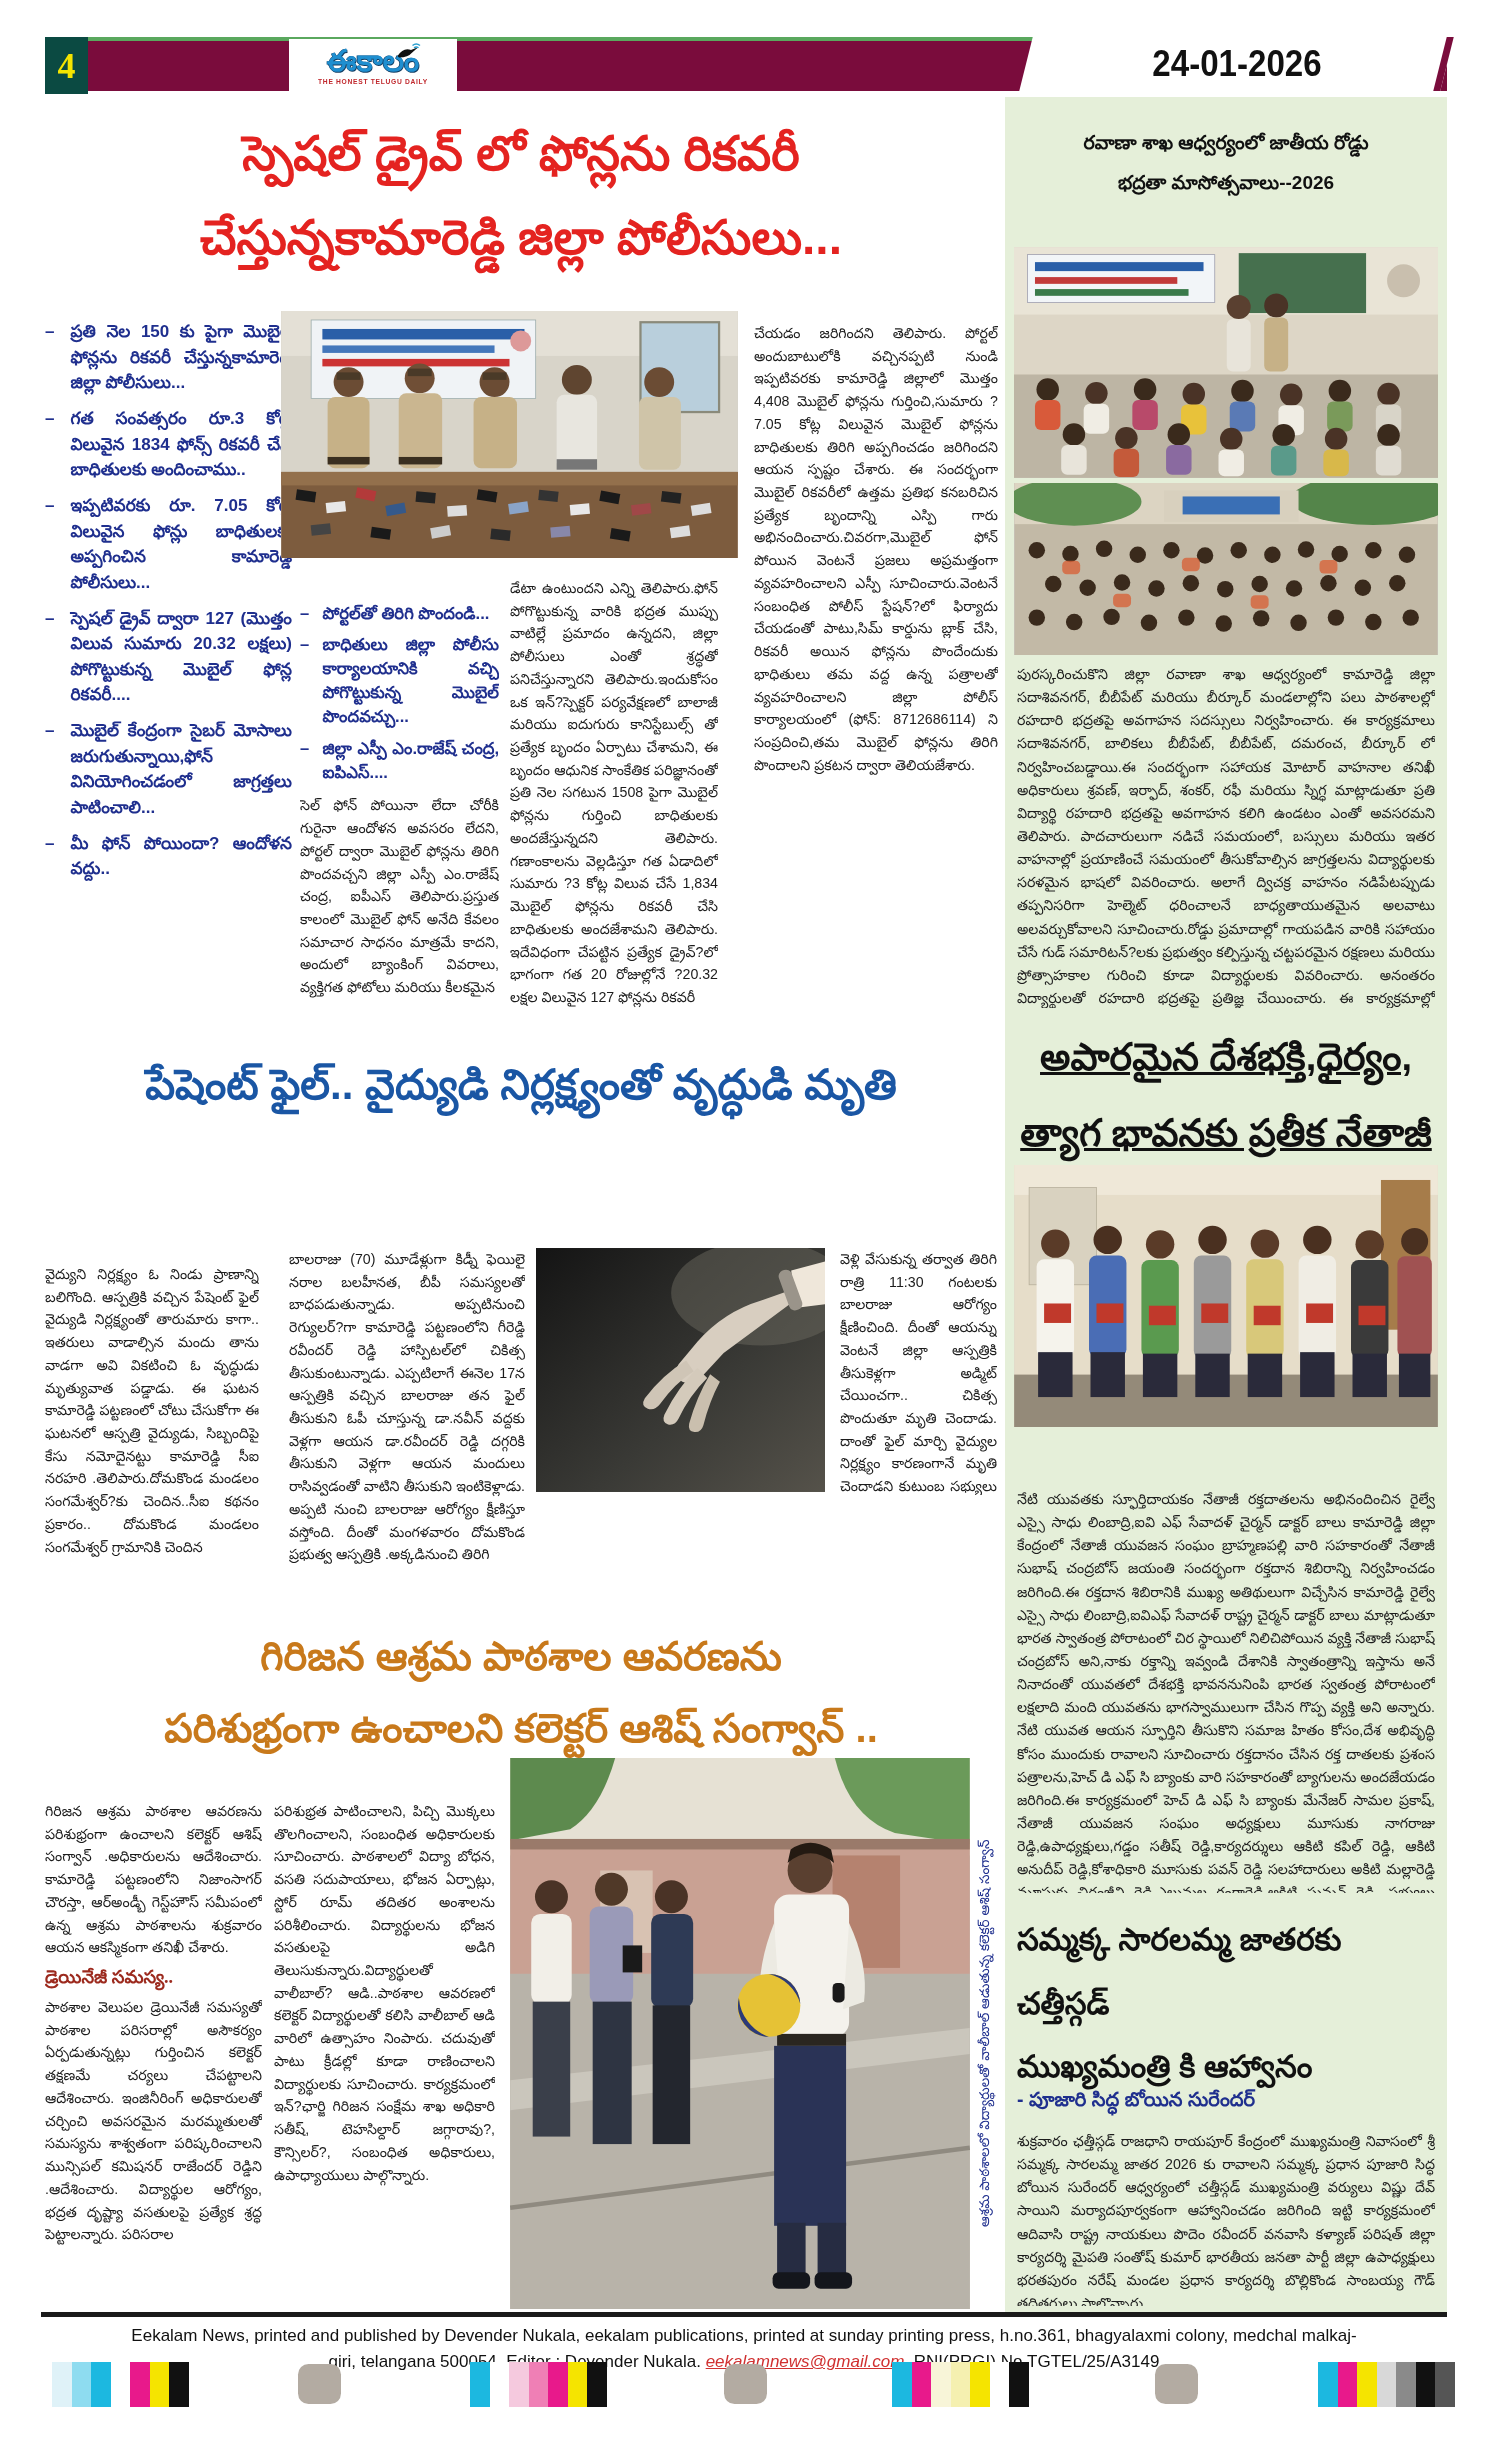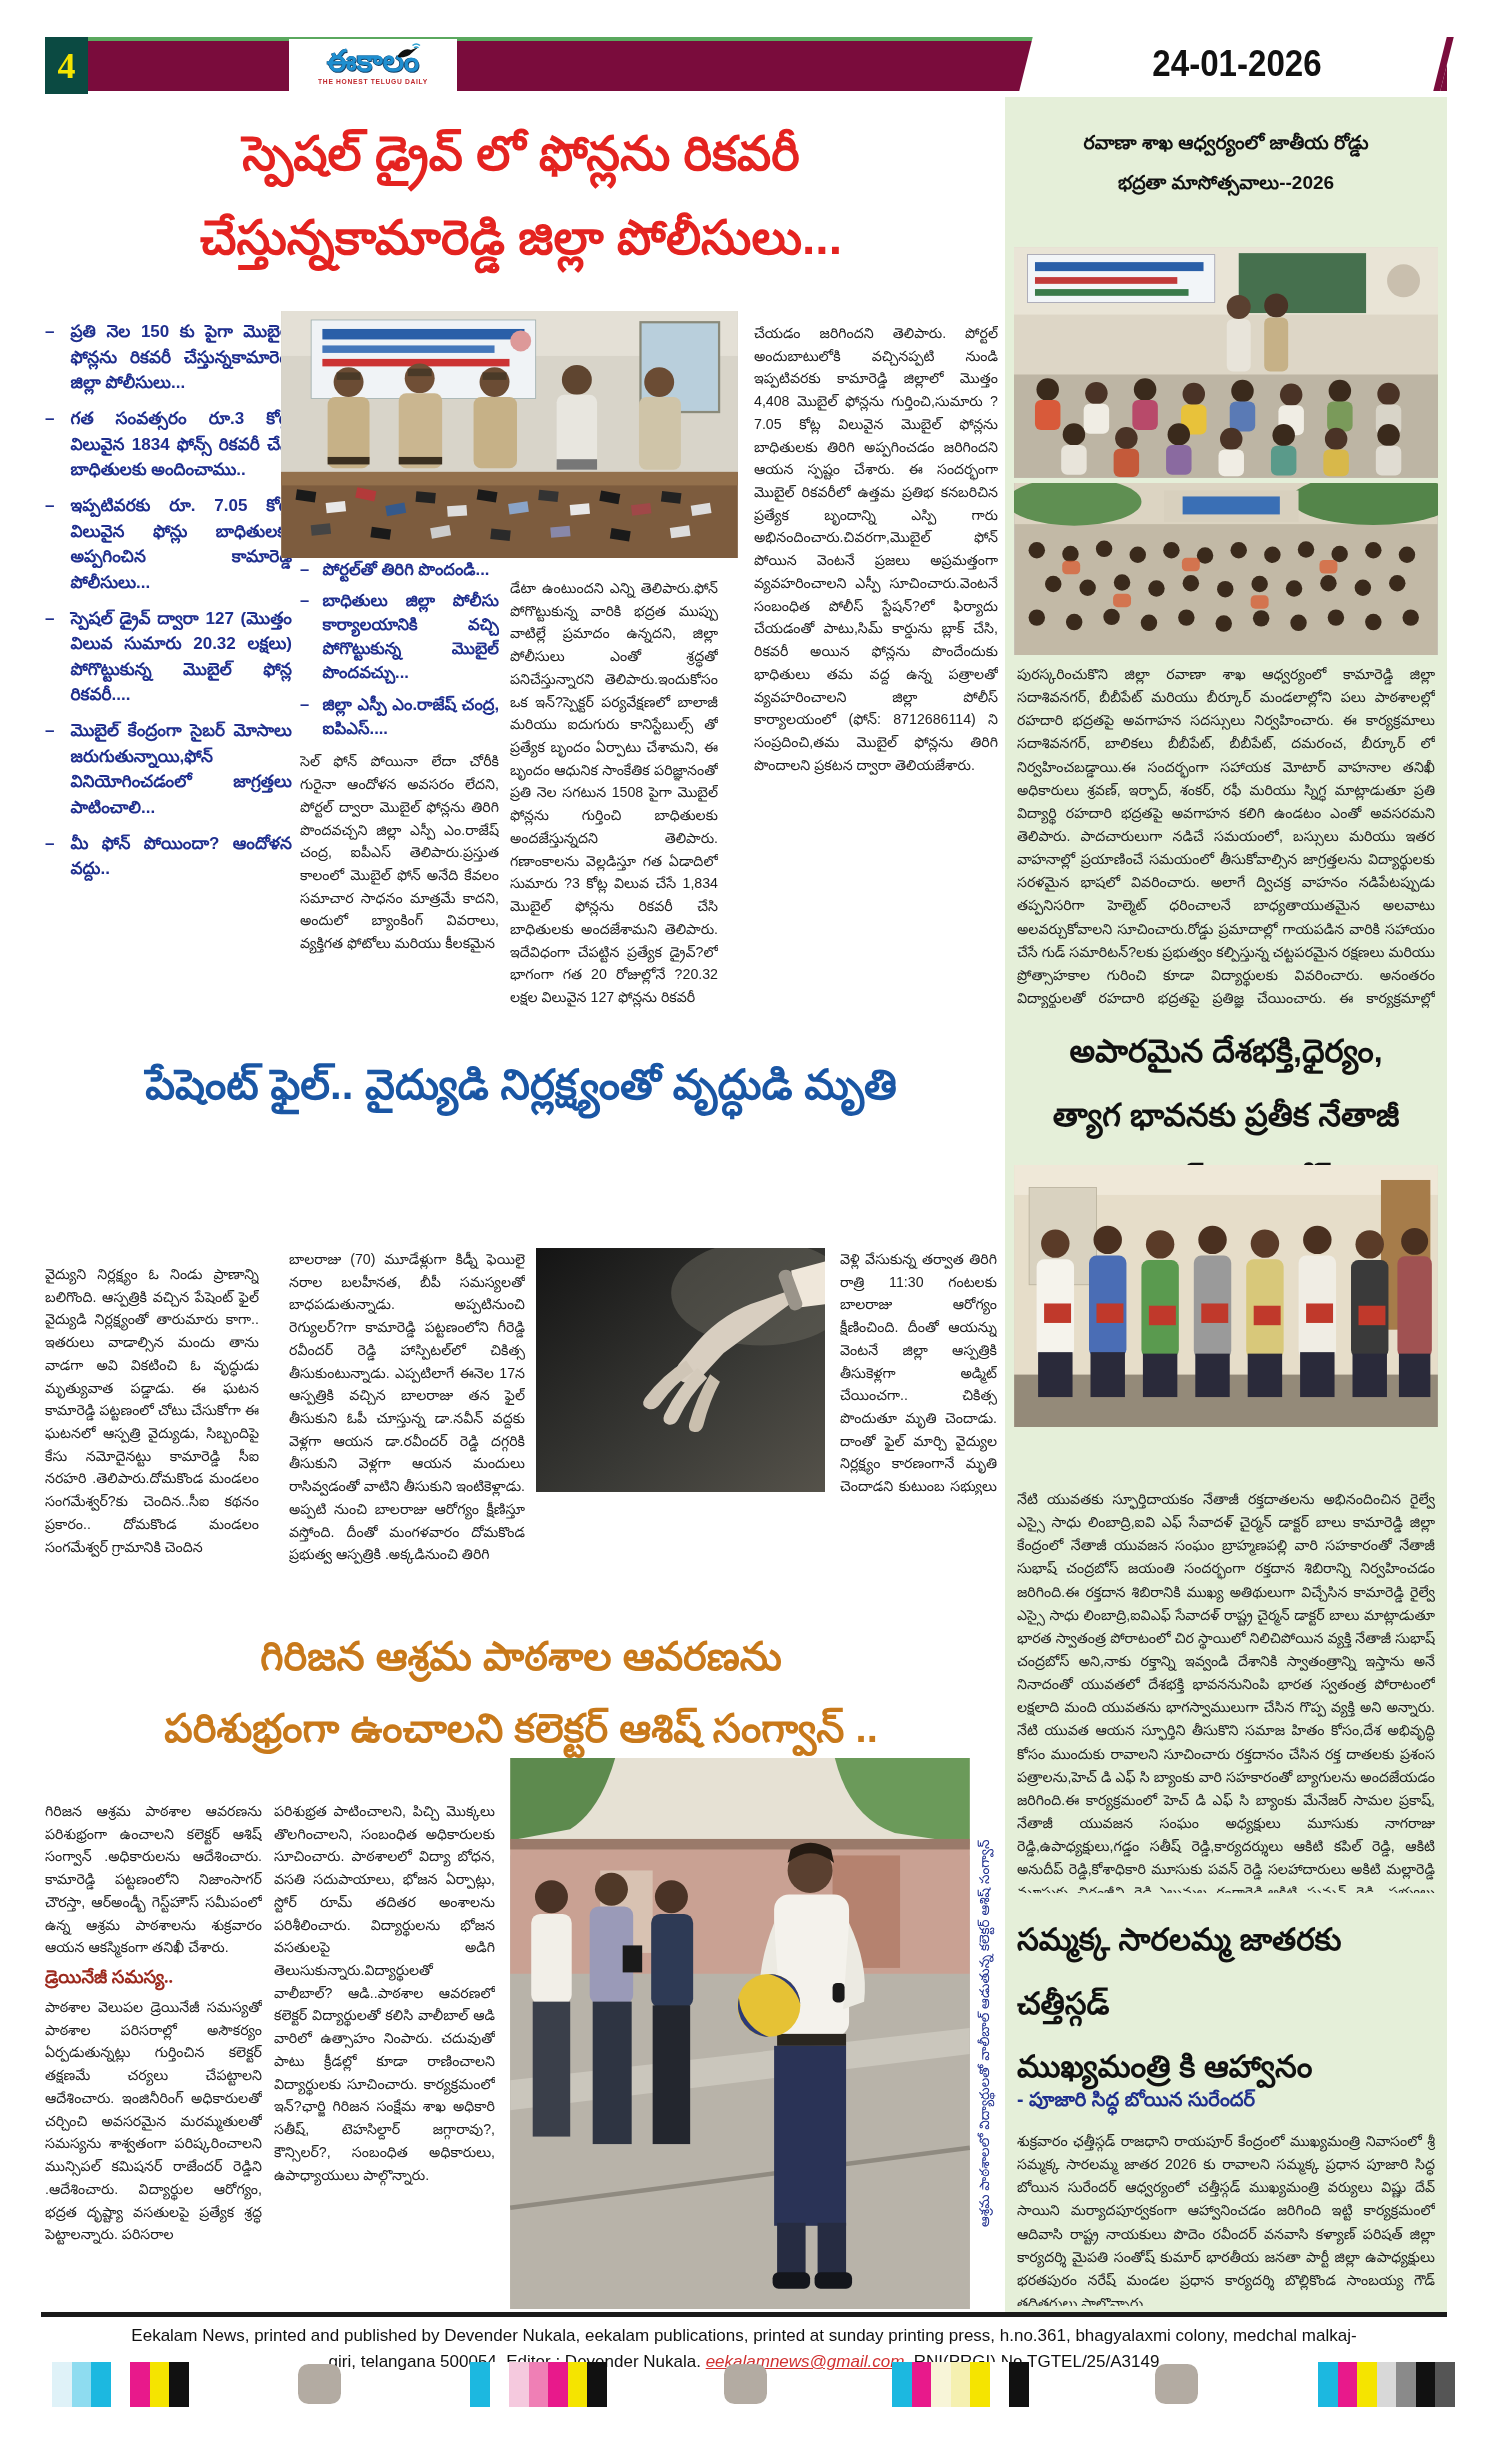--- a/index.html
+++ b/index.html
@@ -160,21 +160,21 @@
         <rect x="120" y="290" width="26" height="14" fill="#1a1a1a" transform="rotate(8 133 297)"></rect>
         <rect x="200" y="288" width="26" height="14" fill="#ccc" transform="rotate(-10 213 295)"></rect>
         <rect x="280" y="292" width="26" height="14" fill="#2a2a2a" transform="rotate(6 293 299)"></rect>
         <rect x="360" y="288" width="26" height="14" fill="#88a" transform="rotate(-5 373 295)"></rect>
         <rect x="440" y="292" width="26" height="14" fill="#1a1a1a" transform="rotate(9 453 299)"></rect>
         <rect x="520" y="288" width="26" height="14" fill="#ddd" transform="rotate(-8 533 295)"></rect>
       </g>
     </svg>
   </div>
 
-  <div style="position:absolute;left:300px;top:558px;width:199px;height:450px;overflow:hidden;">
+  <div style="position:absolute;left:300px;top:602px;width:199px;height:450px;overflow:hidden;">
     <div class="sb-item">పోర్టల్‌తో తిరిగి పొందండి...</div>
     <div class="sb-item">బాధితులు జిల్లా పోలీసు కార్యాలయానికి వచ్చి పోగొట్టుకున్న మొబైల్ పొందవచ్చు...</div>
     <div class="sb-item">జిల్లా ఎస్పీ ఎం.రాజేష్ చంద్ర, ఐపిఎస్....</div>
     <div class="col" style="position:static;margin-top:10px;">సెల్ ఫోన్ పోయినా లేదా చోరీకి గురైనా ఆందోళన అవసరం లేదని, పోర్టల్ ద్వారా మొబైల్ ఫోన్లను తిరిగి పొందవచ్చని జిల్లా ఎస్పీ ఎం.రాజేష్ చంద్ర, ఐపీఎస్ తెలిపారు.ప్రస్తుత కాలంలో మొబైల్ ఫోన్ అనేది కేవలం సమాచార సాధనం మాత్రమే కాదని, అందులో బ్యాంకింగ్ వివరాలు, వ్యక్తిగత ఫోటోలు మరియు కీలకమైన</div>
   </div>
 
   <div class="col" style="left:510px;top:577px;width:208px;height:446px;">డేటా ఉంటుందని ఎన్ని తెలిపారు.ఫోన్ పోగొట్టుకున్న వారికి భద్రత ముప్పు వాటిల్లే ప్రమాదం ఉన్నదని, జిల్లా పోలీసులు ఎంతో శ్రద్ధతో పనిచేస్తున్నారని తెలిపారు.ఇందుకోసం ఒక ఇన్?స్పెక్టర్ పర్యవేక్షణలో బాలాజీ మరియు ఐదుగురు కానిస్టేబుల్స్ తో ప్రత్యేక బృందం ఏర్పాటు చేశామని, ఈ బృందం ఆధునిక సాంకేతిక పరిజ్ఞానంతో ప్రతి నెల సగటున 1508 పైగా మొబైల్ ఫోన్లను గుర్తించి బాధితులకు అందజేస్తున్నదని తెలిపారు. గణాంకాలను వెల్లడిస్తూ గత ఏడాదిలో సుమారు ?3 కోట్ల విలువ చేసే 1,834 మొబైల్ ఫోన్లను రికవరీ చేసి బాధితులకు అందజేశామని తెలిపారు. ఇదేవిధంగా చేపట్టిన ప్రత్యేక డ్రైవ్?లో భాగంగా గత 20 రోజుల్లోనే ?20.32 లక్షల విలువైన 127 ఫోన్లను రికవరీ</div>
 
   <div class="col" style="left:754px;top:322px;width:244px;height:701px;">చేయడం జరిగిందని తెలిపారు. పోర్టల్ అందుబాటులోకి వచ్చినప్పటి నుండి ఇప్పటివరకు కామారెడ్డి జిల్లాలో మొత్తం 4,408 మొబైల్ ఫోన్లను గుర్తించి,సుమారు ?7.05 కోట్ల విలువైన మొబైల్ ఫోన్లను బాధితులకు తిరిగి అప్పగించడం జరిగిందని ఆయన స్పష్టం చేశారు. ఈ సందర్భంగా మొబైల్ రికవరీలో ఉత్తమ ప్రతిభ కనబరిచిన ప్రత్యేక బృందాన్ని ఎస్పి గారు అభినందించారు.చివరగా,మొబైల్ ఫోన్ పోయిన వెంటనే ప్రజలు అప్రమత్తంగా వ్యవహరించాలని ఎస్పీ సూచించారు.వెంటనే సంబంధిత పోలీస్ స్టేషన్?లో ఫిర్యాదు చేయడంతో పాటు,సిమ్ కార్డును బ్లాక్ చేసి, రికవరీ అయిన ఫోన్లను పొందేందుకు భాధితులు తమ వద్ద ఉన్న పత్రాలతో వ్యవహరించాలని జిల్లా పోలీస్ కార్యాలయంలో (ఫోన్: 8712686114) ని సంప్రదించి,తమ మొబైల్ ఫోన్లను తిరిగి పొందాలని ప్రకటన ద్వారా తెలియజేశారు.</div>
 
@@ -378,21 +378,21 @@
             <rect x="224" y="100" width="24" height="18" rx="6"></rect>
           <rect x="408" y="103" width="24" height="18" rx="6"></rect>
             <rect x="132" y="148" width="24" height="18" rx="6"></rect>
           <rect x="316" y="150" width="24" height="18" rx="6"></rect>
         </g>
       </svg>
     </div>
 
     <div class="p-body" style="top:566px;height:345px;">పురస్కరించుకొని జిల్లా రవాణా శాఖ ఆధ్వర్యంలో కామారెడ్డి జిల్లా సదాశివనగర్, బీబీపేట్ మరియు బీర్కూర్ మండలాల్లోని పలు పాఠశాలల్లో రహదారి భద్రతపై అవగాహన సదస్సులు నిర్వహించారు. ఈ కార్యక్రమాలు సదాశివనగర్, బాలికలు బీబీపేట్, బీబీపేట్, దమరంచ, బీర్కూర్ లో నిర్వహించబడ్డాయి.ఈ సందర్భంగా సహాయక మోటార్ వాహనాల తనిఖీ అధికారులు శ్రవణ్, ఇర్ఫాద్, శంకర్, రఫీ మరియు స్నిగ్ధ మాట్లాడుతూ ప్రతి విద్యార్థి రహదారి భద్రతపై అవగాహన కలిగి ఉండటం ఎంతో అవసరమని తెలిపారు. పాదచారులుగా నడిచే సమయంలో, బస్సులు మరియు ఇతర వాహనాల్లో ప్రయాణించే సమయంలో తీసుకోవాల్సిన జాగ్రత్తలను విద్యార్థులకు సరళమైన భాషలో వివరించారు. అలాగే ద్విచక్ర వాహనం నడిపేటప్పుడు తప్పనిసరిగా హెల్మెట్ ధరించాలనే బాధ్యతాయుతమైన అలవాటు అలవర్చుకోవాలని సూచించారు.రోడ్డు ప్రమాదాల్లో గాయపడిన వారికి సహాయం చేసే గుడ్ సమారిటన్?లకు ప్రభుత్వం కల్పిస్తున్న చట్టపరమైన రక్షణలు మరియు ప్రోత్సాహకాల గురించి కూడా విద్యార్థులకు వివరించారు. అనంతరం విద్యార్థులతో రహదారి భద్రతపై ప్రతిజ్ఞ చేయించారు. ఈ కార్యక్రమాల్లో సహాయక మోటార్ వాహనాల తనిఖీ అధికారులు, ఉపాధ్యాయులు, పాఠశాల సిబ్బంది మరియు విద్యార్థులు పెద్ద సంఖ్యలో పాల్గొన్నారు.</div>
 
-    <div class="p-head" style="top:922px;font-size:32px;line-height:2.0;">
+    <div class="p-head" style="top:922px;font-size:38px;line-height:2.0;text-decoration:underline;">
       <span class="l">అపారమైన దేశభక్తి,ధైర్యం,</span>
       <span class="l">త్యాగ భావనకు ప్రతీక నేతాజీ సుభాష్ చంద్రబోస్</span>
     </div>
 
     <div class="photo" style="left:9px;top:1068px;width:424px;height:262px;">
       <svg width="424" height="262" viewBox="0 0 566 350">
         <rect width="566" height="350" fill="#e6ddc9"></rect>
         <rect y="0" width="566" height="40" fill="#efe8d8"></rect>
         <rect x="490" y="20" width="66" height="200" fill="#a67c4a"></rect>
         <rect x="20" y="30" width="90" height="130" fill="#d9d2c0" stroke="#b5ad98"></rect>

